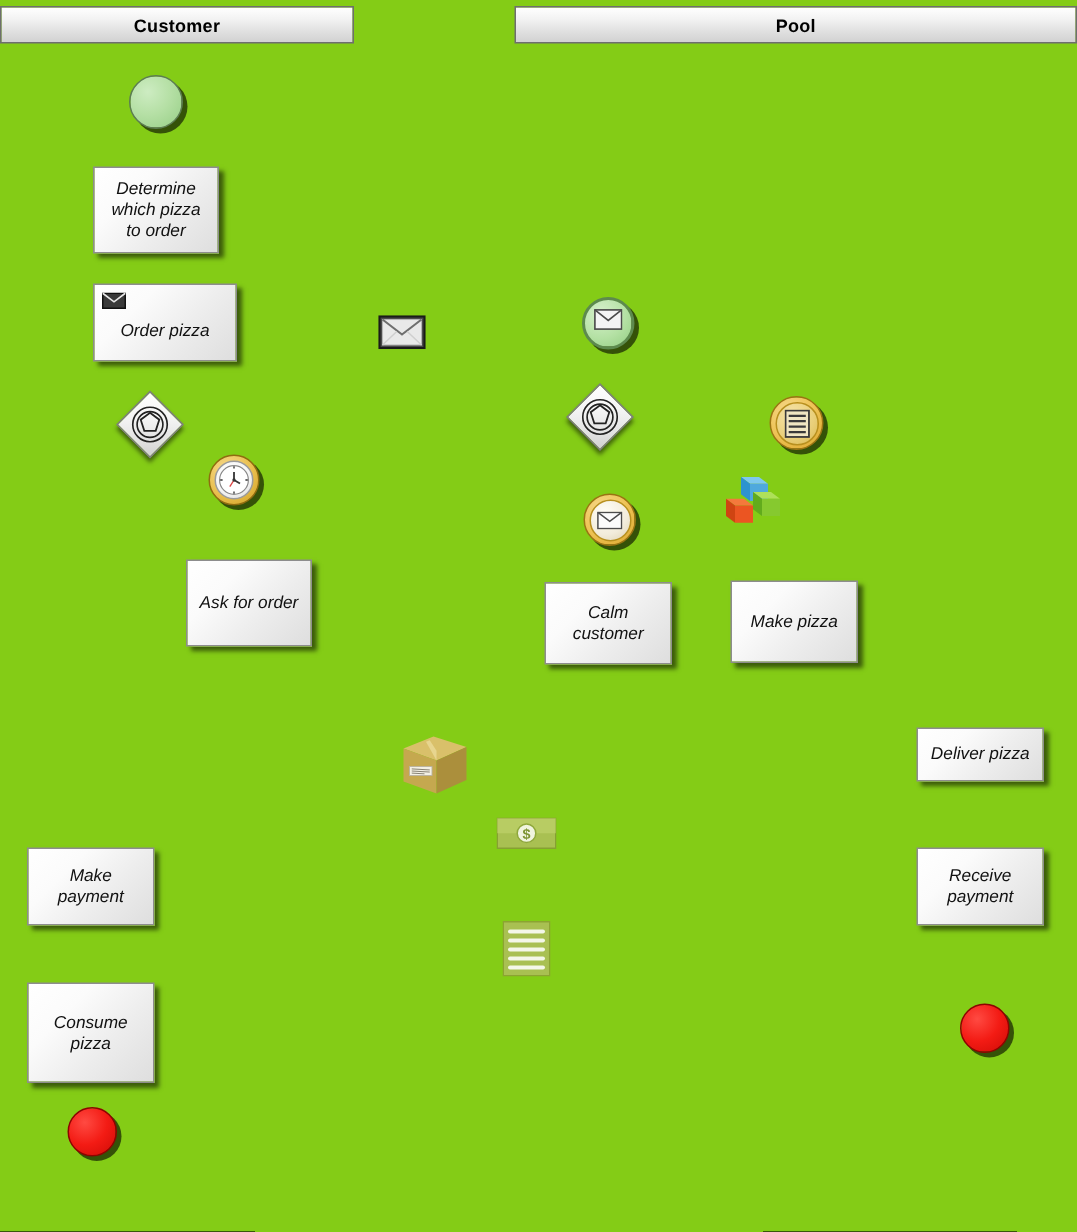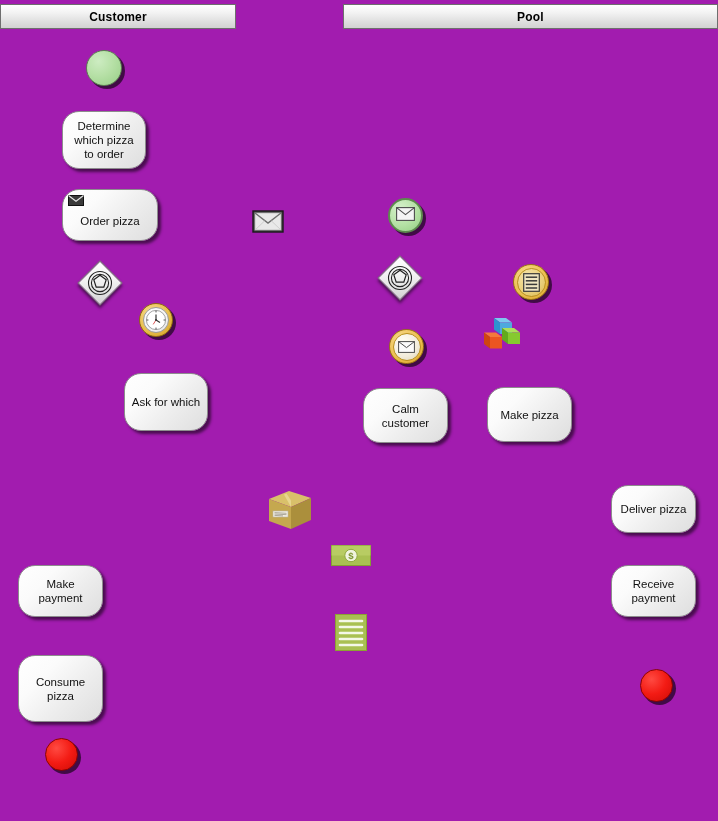--- a/index.html
+++ b/index.html
@@ -4,21 +4,21 @@
 <style>
   html,body{margin:0;padding:0;background:#000;}
   body{
     font-family:"Liberation Sans", sans-serif;
     -webkit-font-smoothing:antialiased;
   }
   #canvas{
     position:relative;
     width:718px;
     height:821px;
-    background:#a21caf;
+    background:#84cc16;
     overflow:hidden;
   }
 
   
   .pool-header{
     position:absolute;
     box-sizing:border-box;
     border:1px solid #6e6e6e;
     background:linear-gradient(to bottom,#ffffff 0%,#f2f2f2 35%,#dcdcdc 78%,#d2d2d2 100%);
     display:flex;
@@ -28,31 +28,32 @@
     font-size:12px;
     font-weight:bold;
     letter-spacing:.2px;
   }
 
   
   .task{
     position:absolute;
     box-sizing:border-box;
     border:1px solid #8d8d8d;
-    border-radius:17px;
+    border-radius:0;
     background:linear-gradient(135deg,#ffffff 0%,#fbfbfb 30%,#ededed 62%,#dedede 100%);
     box-shadow:3px 3px 3px rgba(0,0,0,.55);
     color:#111;
     font-size:11.5px;
     line-height:14px;
     text-align:center;
     display:flex;
     align-items:center;
     justify-content:center;
     padding:2px 5px;
+    font-style:italic;
   }
   .task .tlabel{display:block;width:100%;}
   .task.has-icon{align-items:center;}
   .task.has-icon .tlabel{transform:translateY(6px);}
 
   
   .task-env{
     position:absolute;
     left:5px; top:5px;
     width:16px; height:11px;
@@ -184,21 +185,21 @@
         <line x1="18.6" y1="11" x2="20.2" y2="11" stroke="#333" stroke-width="0.9"></line>
         <line x1="11" y1="11" x2="11" y2="5.6" stroke="#333" stroke-width="1.2"></line>
         <line x1="11" y1="11" x2="15" y2="13.4" stroke="#333" stroke-width="1.2"></line>
         <line x1="11" y1="11" x2="8.2" y2="15.4" stroke="#d44" stroke-width="0.9"></line>
         <circle cx="11" cy="11" r="1.1" fill="#333"></circle>
       </svg>
     </span>
   </div>
 
   <div class="task" style="left:124px;top:373px;width:84px;height:58px;">
-    <span class="tlabel">Ask for which</span>
+    <span class="tlabel">Ask for order</span>
   </div>
 
 
   <div class="task" style="left:18px;top:565px;width:85px;height:52px;">
     <span class="tlabel">Make payment</span>
   </div>
 
   <div class="task" style="left:18px;top:655px;width:85px;height:67px;">
     <span class="tlabel">Consume pizza</span>
   </div>
@@ -315,21 +316,21 @@
   </span>
 
   <div class="task" style="left:363px;top:388px;width:85px;height:55px;">
     <span class="tlabel">Calm customer</span>
   </div>
 
   <div class="task" style="left:487px;top:387px;width:85px;height:55px;">
     <span class="tlabel">Make pizza</span>
   </div>
 
-  <div class="task" style="left:611px;top:485px;width:85px;height:48px;">
+  <div class="task" style="left:611px;top:485px;width:85px;height:36px;">
     <span class="tlabel">Deliver pizza</span>
   </div>
 
   <div class="task" style="left:611px;top:565px;width:85px;height:52px;">
     <span class="tlabel">Receive payment</span>
   </div>
 
   <div class="event-shadow" style="left:643px;top:672px;width:33px;height:33px;"></div>
   <div class="event end-plain" style="left:640px;top:669px;width:33px;height:33px;"></div>
 

